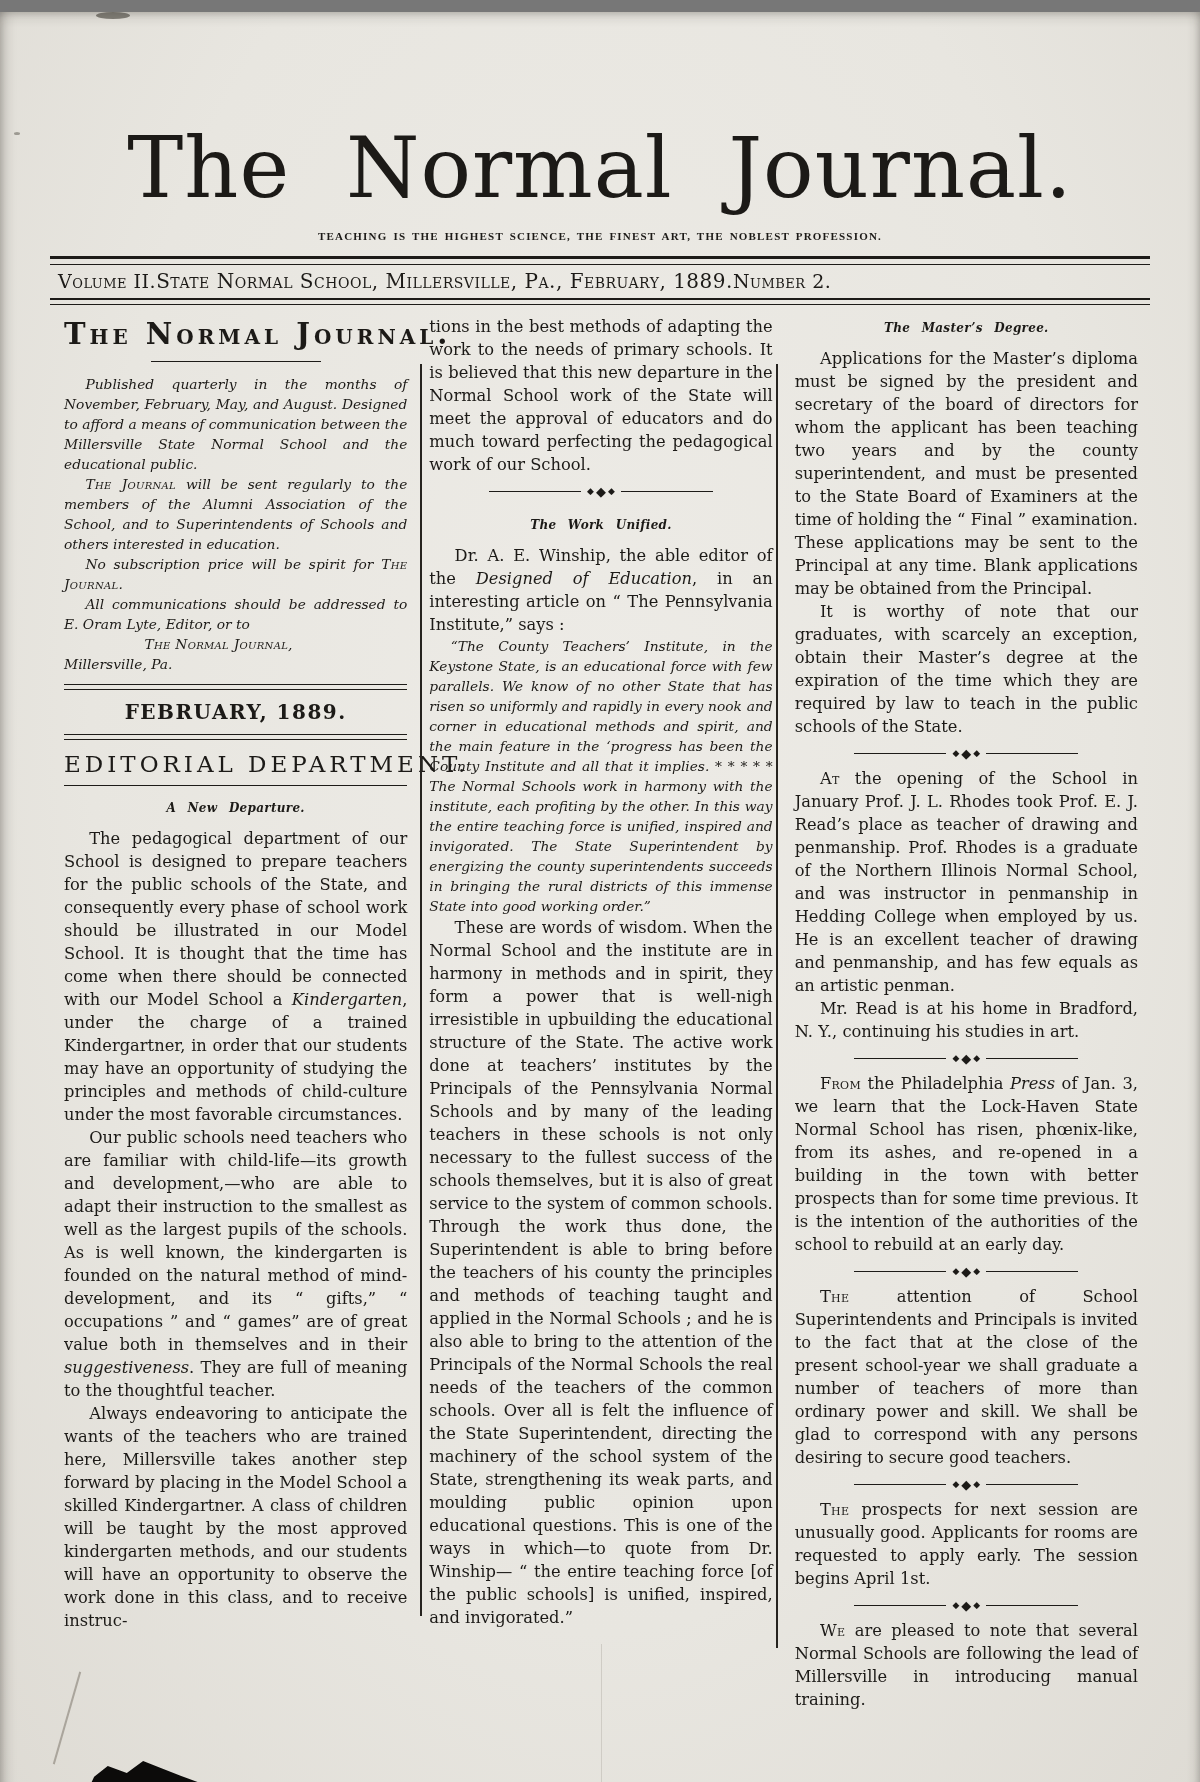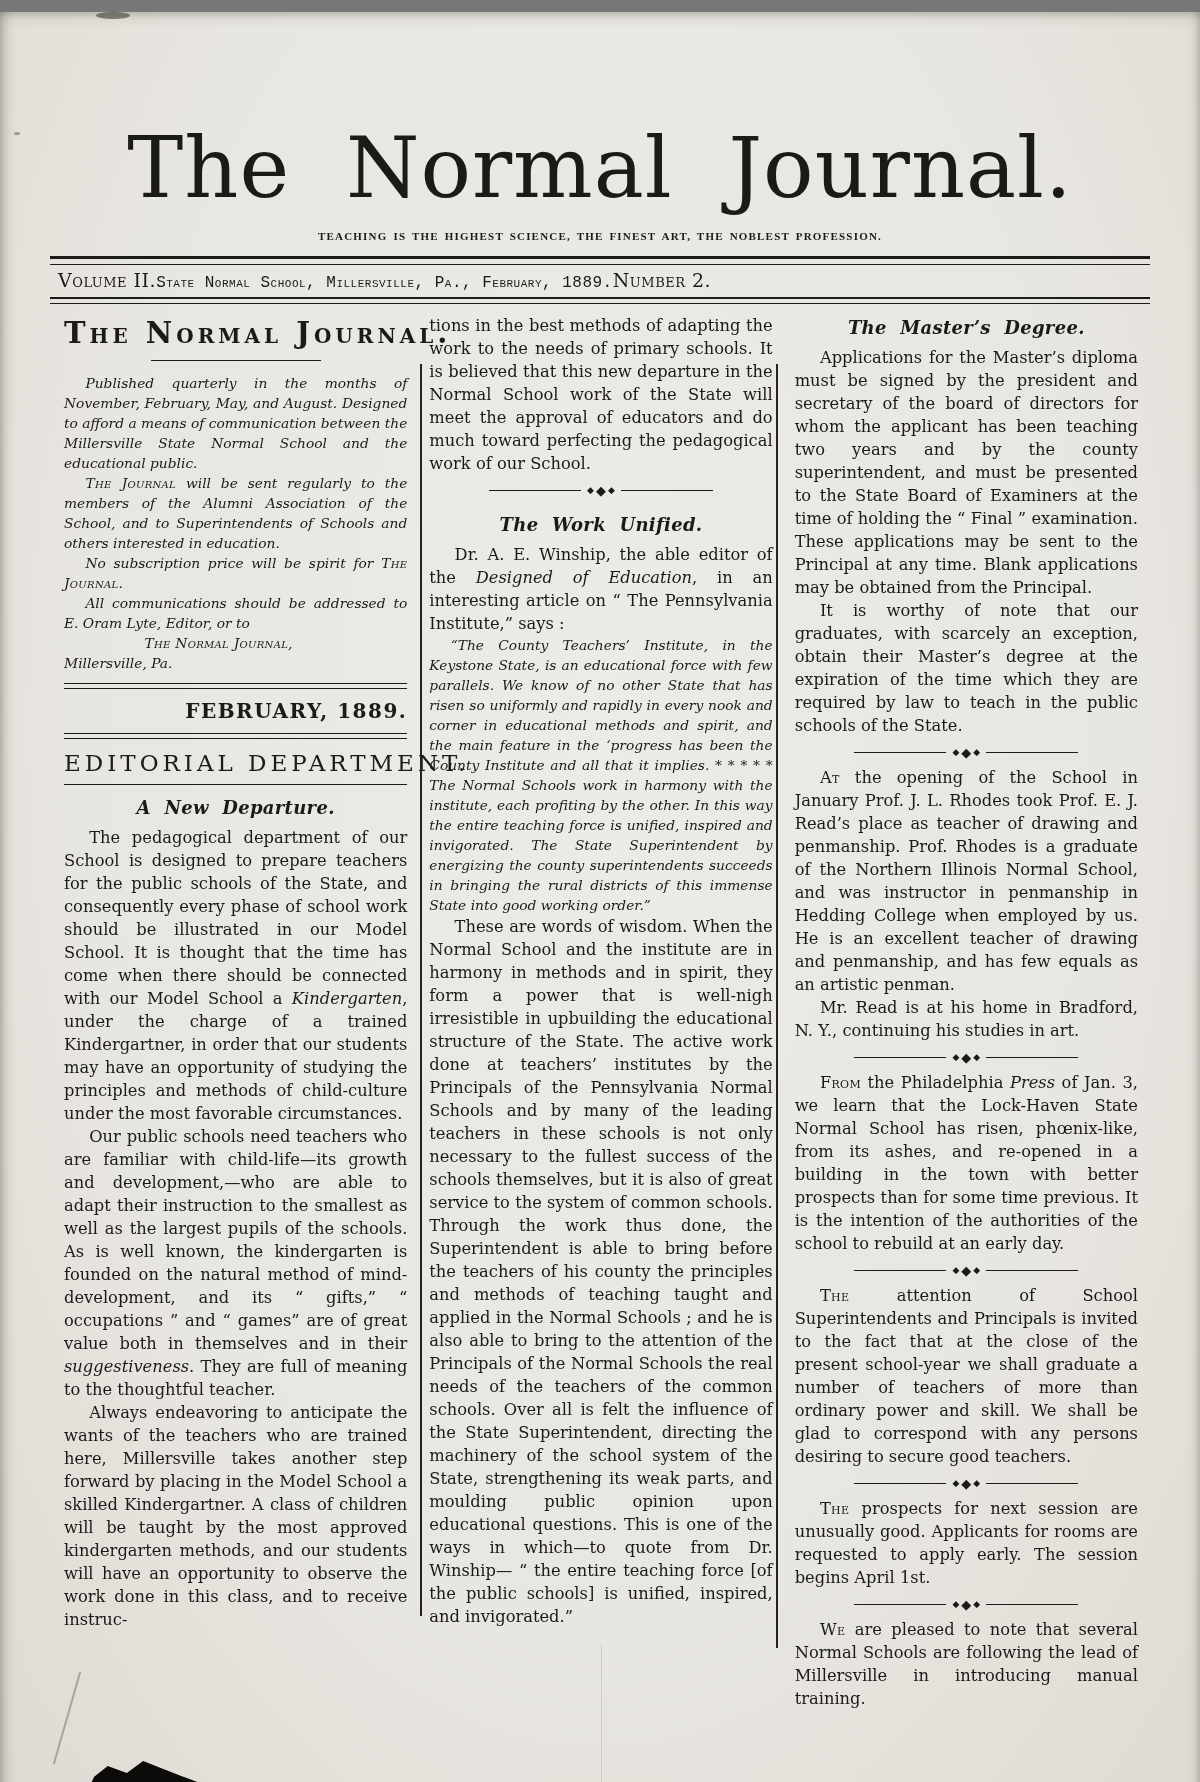--- a/index.html
+++ b/index.html
@@ -27,21 +27,21 @@
   }
   .rule-double{
     margin:14px 50px 0 50px;height:5px;
     border-top:3px solid #1d1b18;border-bottom:1px solid #1d1b18;
   }
   .volume-row{
     display:flex;justify-content:flex-start;align-items:baseline;
     margin:4px 58px 0 58px;
     font-variant:small-caps;font-size:19px;letter-spacing:.5px;
   }
-  .volume-row .center{font-size:16px;font-family:Liberation Mono, monospace;}
+  .volume-row .center{font-size:20px;}
   .rule-double-bottom{
     margin:5px 50px 0 50px;height:4px;
     border-top:2px solid #1d1b18;border-bottom:1px solid #1d1b18;
   }
   
   .columns{
     display:flex;margin:10px 62px 0 64px;gap:22px;
     font-size:16.3px;line-height:23px;text-align:justify;
   }
   .col{flex:1 1 0;min-width:0;}
@@ -55,30 +55,30 @@
   
   .nameplate{
     text-align:center;font-variant:small-caps;font-weight:700;
     font-size:29px;letter-spacing:4px;line-height:1.2;margin-top:2px;white-space:nowrap;
   }
   .nameplate-rule{width:170px;margin:9px auto 12px auto;border-top:1.5px solid #1d1b18;}
   .addr1{text-align:center;padding-right:34px;}
   .addr2{text-align:left;padding-right:8px;}
   .rule2thin{margin:10px 0 0 0;height:4px;border-top:1.5px solid #1d1b18;border-bottom:1px solid #1d1b18;}
   .date-banner{
-    text-align:right;font-weight:700;font-size:20px;letter-spacing:1.5px;
+    text-align:center;font-weight:700;font-size:20px;letter-spacing:1.5px;
     padding:11px 0 10px 0;
   }
   .section-head{
     text-align:center;font-size:23px;letter-spacing:4px;white-space:nowrap;
     padding:13px 0 9px 0;
   }
   .thin-rule{border-top:1.5px solid #1d1b18;margin:0 0 2px 0;}
   .article-title{
-    text-align:center;font-weight:700;font-style:italic;font-size:18px;
+    text-align:center;font-weight:700;font-style:italic;font-size:12px;
     word-spacing:7px;letter-spacing:.3px;padding:9px 0 7px 0;
   }
   
   .divider{display:flex;align-items:center;justify-content:center;margin:8px 14px 7px 14px;height:14px;}
   .divider .dline{flex:0 0 92px;border-top:1.5px solid #1d1b18;}
   .divider .dias{display:flex;align-items:center;margin:0 5px;line-height:1;}
   .dia{font-family:"DejaVu Sans", sans-serif;}
   .dia::before{content:"\25C6";}
   .dia.small-d{font-size:9px;margin:0 1px;}
   .dia.big-d{font-size:13px;margin:0 1px;}

